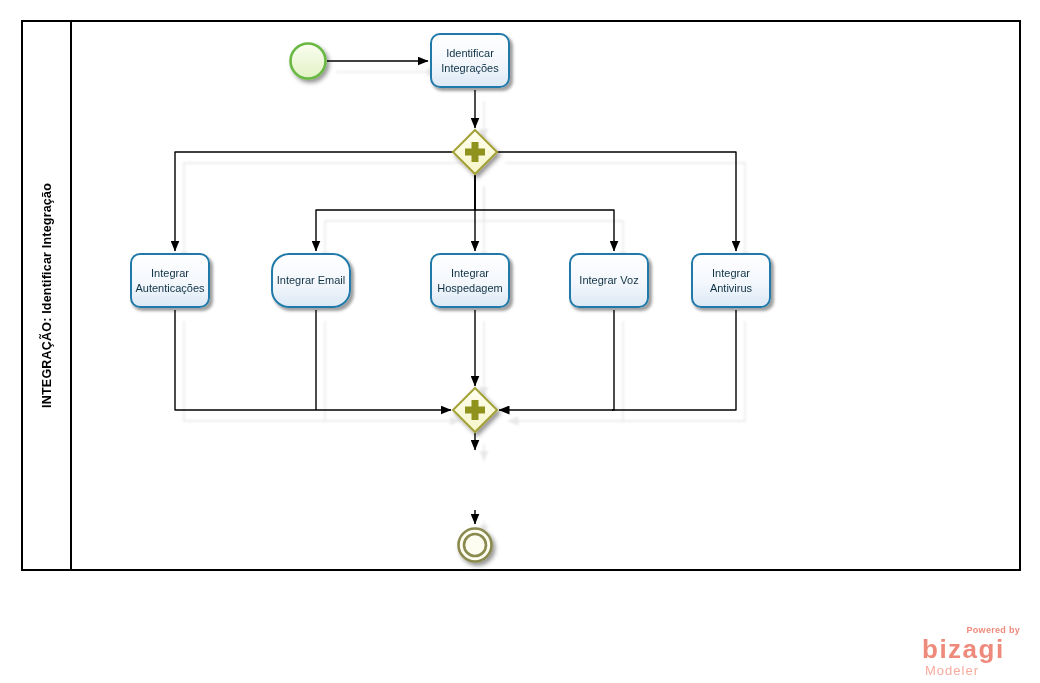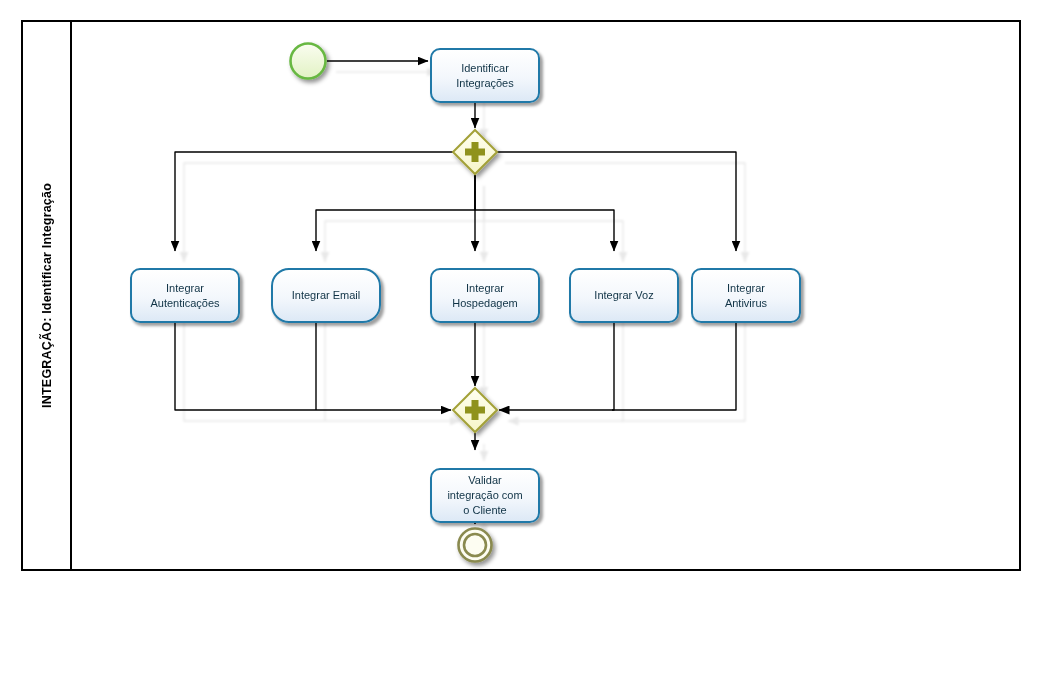--- a/index.html
+++ b/index.html
@@ -24,25 +24,25 @@
   
   svg.layer{position:absolute;left:0;top:0;width:1040px;height:683px;}
   .edge{stroke:var(--connector,#000);stroke-width:1.4;fill:none;stroke-linejoin:round;}
   .gw{fill:url(#gwGrad);stroke:var(--gateway-border,#a3a138);stroke-width:2;}
   .gw-plus{stroke:var(--gateway-plus,#8f921d);stroke-width:7;fill:none;}
   .startev{fill:url(#startGrad);stroke:var(--start-border,#68b843);stroke-width:2.6;}
   .endev-outer{fill:var(--end-fill,#fdfdf2);stroke:var(--end-border,#8a8a50);stroke-width:2.6;}
   .endev-inner{fill:none;stroke:var(--end-border,#8a8a50);stroke-width:2.6;}
   
   .task{
-    position:absolute;width:110px;height:55px;box-sizing:border-box;
+    position:absolute;width:80px;height:55px;box-sizing:border-box;
     border:2px solid var(--task-border,#2079a8);border-radius:10px;
     background:linear-gradient(180deg,#ffffff 0%,#f3f7fc 55%,var(--task-fill-bottom,#dde9f6) 100%);
     box-shadow:2.5px 3px 3px rgba(0,0,0,.38);
-    display:flex;align-items:center;justify-content:center;margin-top:15px;
+    display:flex;align-items:center;justify-content:center;
   }
   .task-label{
     font-size:11px;line-height:1.35;color:var(--task-text,#0f3245);
     text-align:center;white-space:pre-line;
   }
   
   .brand{position:absolute;left:922px;top:626px;width:100px;text-align:left;line-height:1;}
   .brand-powered{display:block;text-align:right;font-size:9px;font-weight:bold;
     color:var(--brand-salmon,#ee8a7b);padding-right:2px;letter-spacing:.3px;}
   .brand-word{display:block;font-size:26px;font-weight:bold;letter-spacing:1.5px;
@@ -134,20 +134,20 @@
     <span class="task-label">Integrar
 Hospedagem</span>
   </div>
   <div class="task" style="left:569px;top:253px;">
     <span class="task-label">Integrar Voz</span>
   </div>
   <div class="task" style="left:691px;top:253px;">
     <span class="task-label">Integrar
 Antivirus</span>
   </div>
-  <div class="task" style="left:430px;top:453px;">
-    <span class="task-label">Validar
-integração com
-o Cliente</span>
+
+  <div class="brand">
+    <span class="brand-powered">Powered by</span>
+    <span class="brand-word">bizagi</span>
+    <span class="brand-product">Modeler</span>
   </div>
-
 
 </div>
 
 </body></html>

